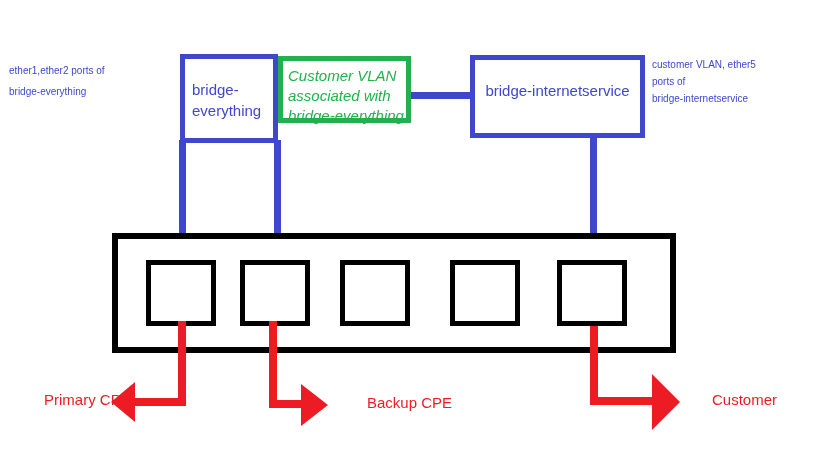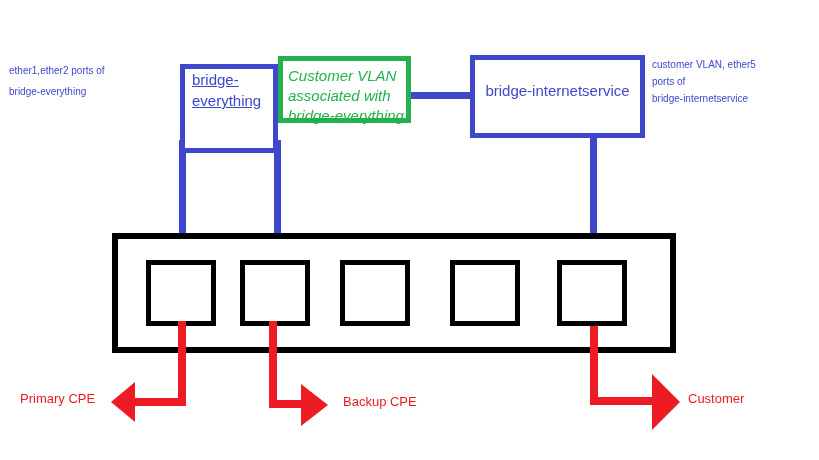--- a/index.html
+++ b/index.html
@@ -32,24 +32,23 @@
   .bline { position: absolute; background: var(--blue); }
   #vline-ether1 { left: 179px; top: 140px; width: 7px;  height: 125px; }
   #vline-ether2 { left: 274px; top: 140px; width: 7px;  height: 125px; }
   #vline-ether5 { left: 590px; top: 136px; width: 7px;  height: 129px; }
   #hline-vlan   { left: 408px; top: 92px;  width: 62px; height: 7px;  }
 
   
   .box { position: absolute; box-sizing: border-box; background: #fff;
          font-size: 15px; line-height: 21px; white-space: pre-line; }
   #be-box {
-    left: 180px; top: 64px; width: 98px; height: 89px;
+    left: 180px; top: 54px; width: 98px; height: 89px;
     border: 5px solid var(--blue); color: var(--blue);
-    padding: 0 0 0 7px;
-    text-decoration: underline;
+    padding: 20px 0 0 7px;
   }
   #cv-box {
     left: 278px; top: 56px; width: 133px; height: 67px;
     border: 5px solid var(--green); color: var(--green);
     padding: 5px 0 10px 5px; line-height: 20px; font-style: italic;
   }
   #bi-box {
     left: 470px; top: 55px; width: 175px; height: 83px;
     border: 5px solid var(--blue); color: var(--blue);
     padding-top: 20px; text-align: center;
@@ -91,21 +90,21 @@
     left: 301px; top: 384px;
     border-top: 21px solid transparent; border-bottom: 21px solid transparent;
     border-left: 27px solid var(--red);
   }
   #head-right-2 {
     left: 652px; top: 374px;
     border-top: 28px solid transparent; border-bottom: 28px solid transparent;
     border-left: 28px solid var(--red);
   }
 
-  .rlabel { position: absolute; font-size: 13px; color: var(--red); }
+  .rlabel { position: absolute; font-size: 15px; color: var(--red); margin-left: 24px; }
   #primary-label  { left: 20px;  top: 391px; }
   #backup-label   { left: 343px; top: 394px; }
   #customer-label { left: 688px; top: 391px; text-align: right; }
 </style>
 </head>
 <body>
 
 <div class="canvas">
 
   <div class="note" id="left-note">ether1,ether2 ports of

